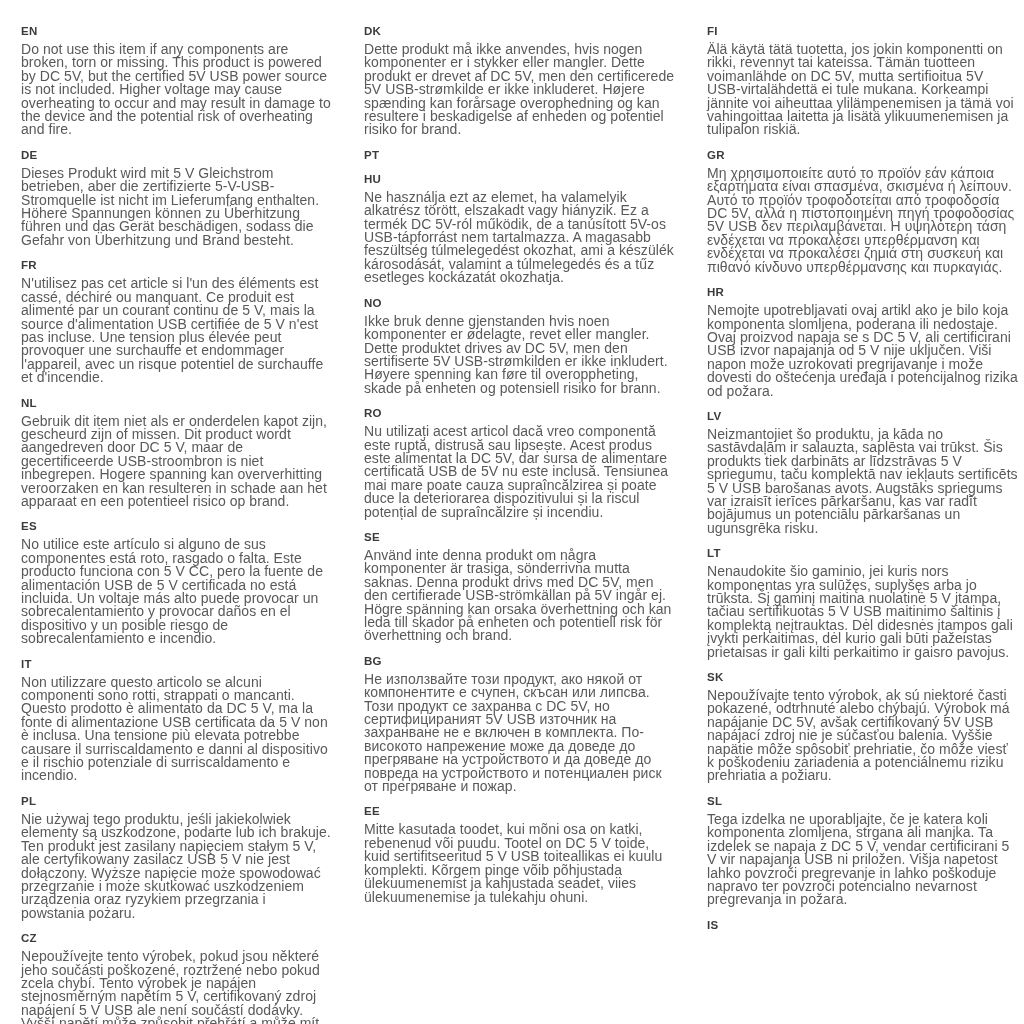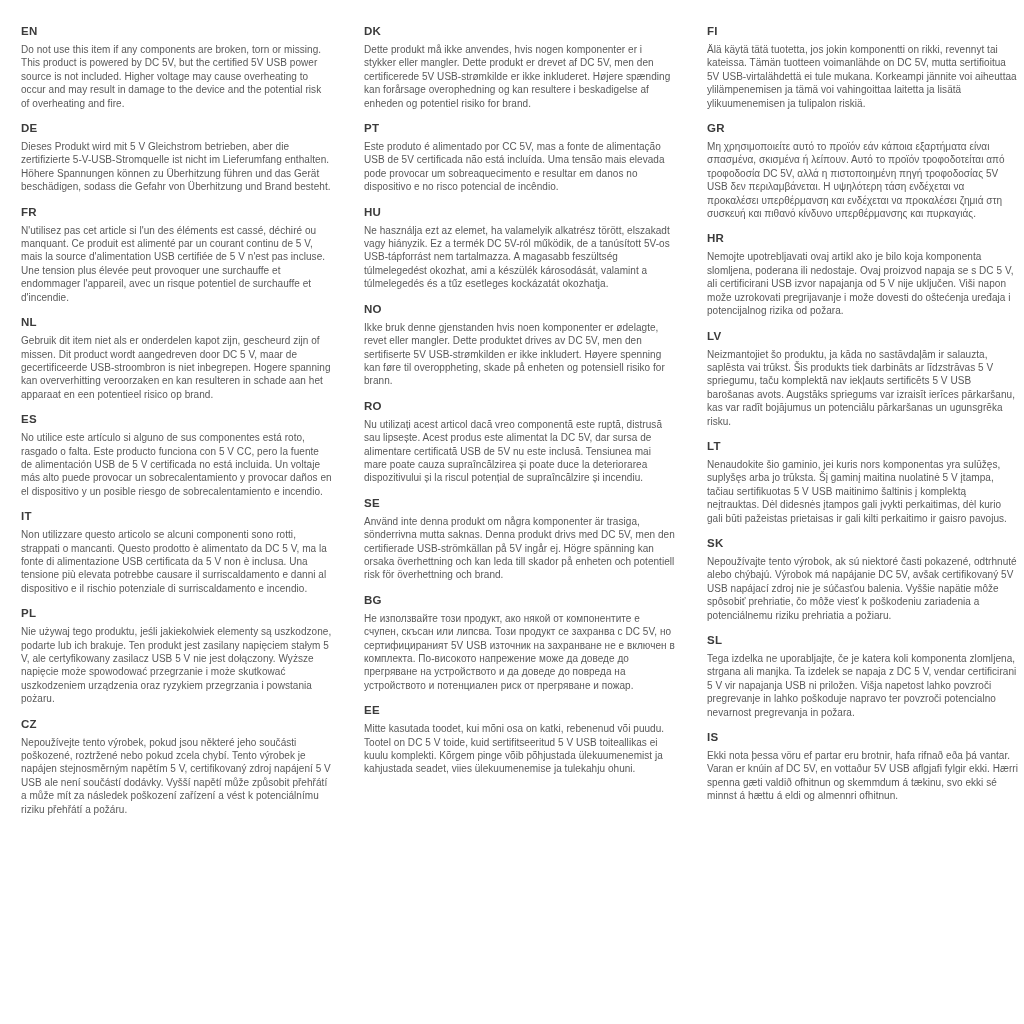--- a/index.html
+++ b/index.html
@@ -19,21 +19,21 @@
   .column { flex: 0 0 311px; }
   .lang-section { margin: 0 0 10px 0; }
   .lang-code {
     font-size: 11.5px;
     font-weight: 700;
     color: #3b3b3b;
     letter-spacing: 0.3px;
     margin: 12px 0 6px 0;
   }
   .lang-text {
-    font-size: 10px;
+    font-size: 14px;
     line-height: 13.4px;
     color: #595959;
     margin: 0;
     letter-spacing: 0.05px;
   }
 </style>
 </head>
 <body>
 
 <main class="page">
@@ -73,21 +73,20 @@
     </section>
   </div>
 
   <div class="column">
     <section class="lang-section">
       <h2 class="lang-code">DK</h2>
       <p class="lang-text">Dette produkt må ikke anvendes, hvis nogen komponenter er i stykker eller mangler. Dette produkt er drevet af DC 5V, men den certificerede 5V USB-strømkilde er ikke inkluderet. Højere spænding kan forårsage overophedning og kan resultere i beskadigelse af enheden og potentiel risiko for brand.</p>
     </section>
     <section class="lang-section">
       <h2 class="lang-code">PT</h2>
-      <p class="lang-text">Este produto é alimentado por CC 5V, mas a fonte de alimentação USB de 5V certificada não está incluída. Uma tensão mais elevada pode provocar um sobreaquecimento e resultar em danos no dispositivo e no risco potencial de incêndio.</p>
     </section>
     <section class="lang-section">
       <h2 class="lang-code">HU</h2>
       <p class="lang-text">Ne használja ezt az elemet, ha valamelyik alkatrész törött, elszakadt vagy hiányzik. Ez a termék DC 5V-ról működik, de a tanúsított 5V-os USB-tápforrást nem tartalmazza. A magasabb feszültség túlmelegedést okozhat, ami a készülék károsodását, valamint a túlmelegedés és a tűz esetleges kockázatát okozhatja.</p>
     </section>
     <section class="lang-section">
       <h2 class="lang-code">NO</h2>
       <p class="lang-text">Ikke bruk denne gjenstanden hvis noen komponenter er ødelagte, revet eller mangler. Dette produktet drives av DC 5V, men den sertifiserte 5V USB-strømkilden er ikke inkludert. Høyere spenning kan føre til overoppheting, skade på enheten og potensiell risiko for brann.</p>
     </section>
     <section class="lang-section">
@@ -132,17 +131,16 @@
     <section class="lang-section">
       <h2 class="lang-code">SK</h2>
       <p class="lang-text">Nepoužívajte tento výrobok, ak sú niektoré časti pokazené, odtrhnuté alebo chýbajú. Výrobok má napájanie DC 5V, avšak certifikovaný 5V USB napájací zdroj nie je súčasťou balenia. Vyššie napätie môže spôsobiť prehriatie, čo môže viesť k poškodeniu zariadenia a potenciálnemu riziku prehriatia a požiaru.</p>
     </section>
     <section class="lang-section">
       <h2 class="lang-code">SL</h2>
       <p class="lang-text">Tega izdelka ne uporabljajte, če je katera koli komponenta zlomljena, strgana ali manjka. Ta izdelek se napaja z DC 5 V, vendar certificirani 5 V vir napajanja USB ni priložen. Višja napetost lahko povzroči pregrevanje in lahko poškoduje napravo ter povzroči potencialno nevarnost pregrevanja in požara.</p>
     </section>
     <section class="lang-section">
       <h2 class="lang-code">IS</h2>
-      <p class="lang-text">Ekki nota þessa vöru ef partar eru brotnir, hafa rifnað eða þá vantar. Varan er knúin af DC 5V, en vottaður 5V USB aflgjafi fylgir ekki. Hærri spenna gæti valdið ofhitnun og skemmdum á tækinu, svo ekki sé minnst á hættu á eldi og almennri ofhitnun.</p>
     </section>
   </div>
 
 </main>
 
 </body></html>

